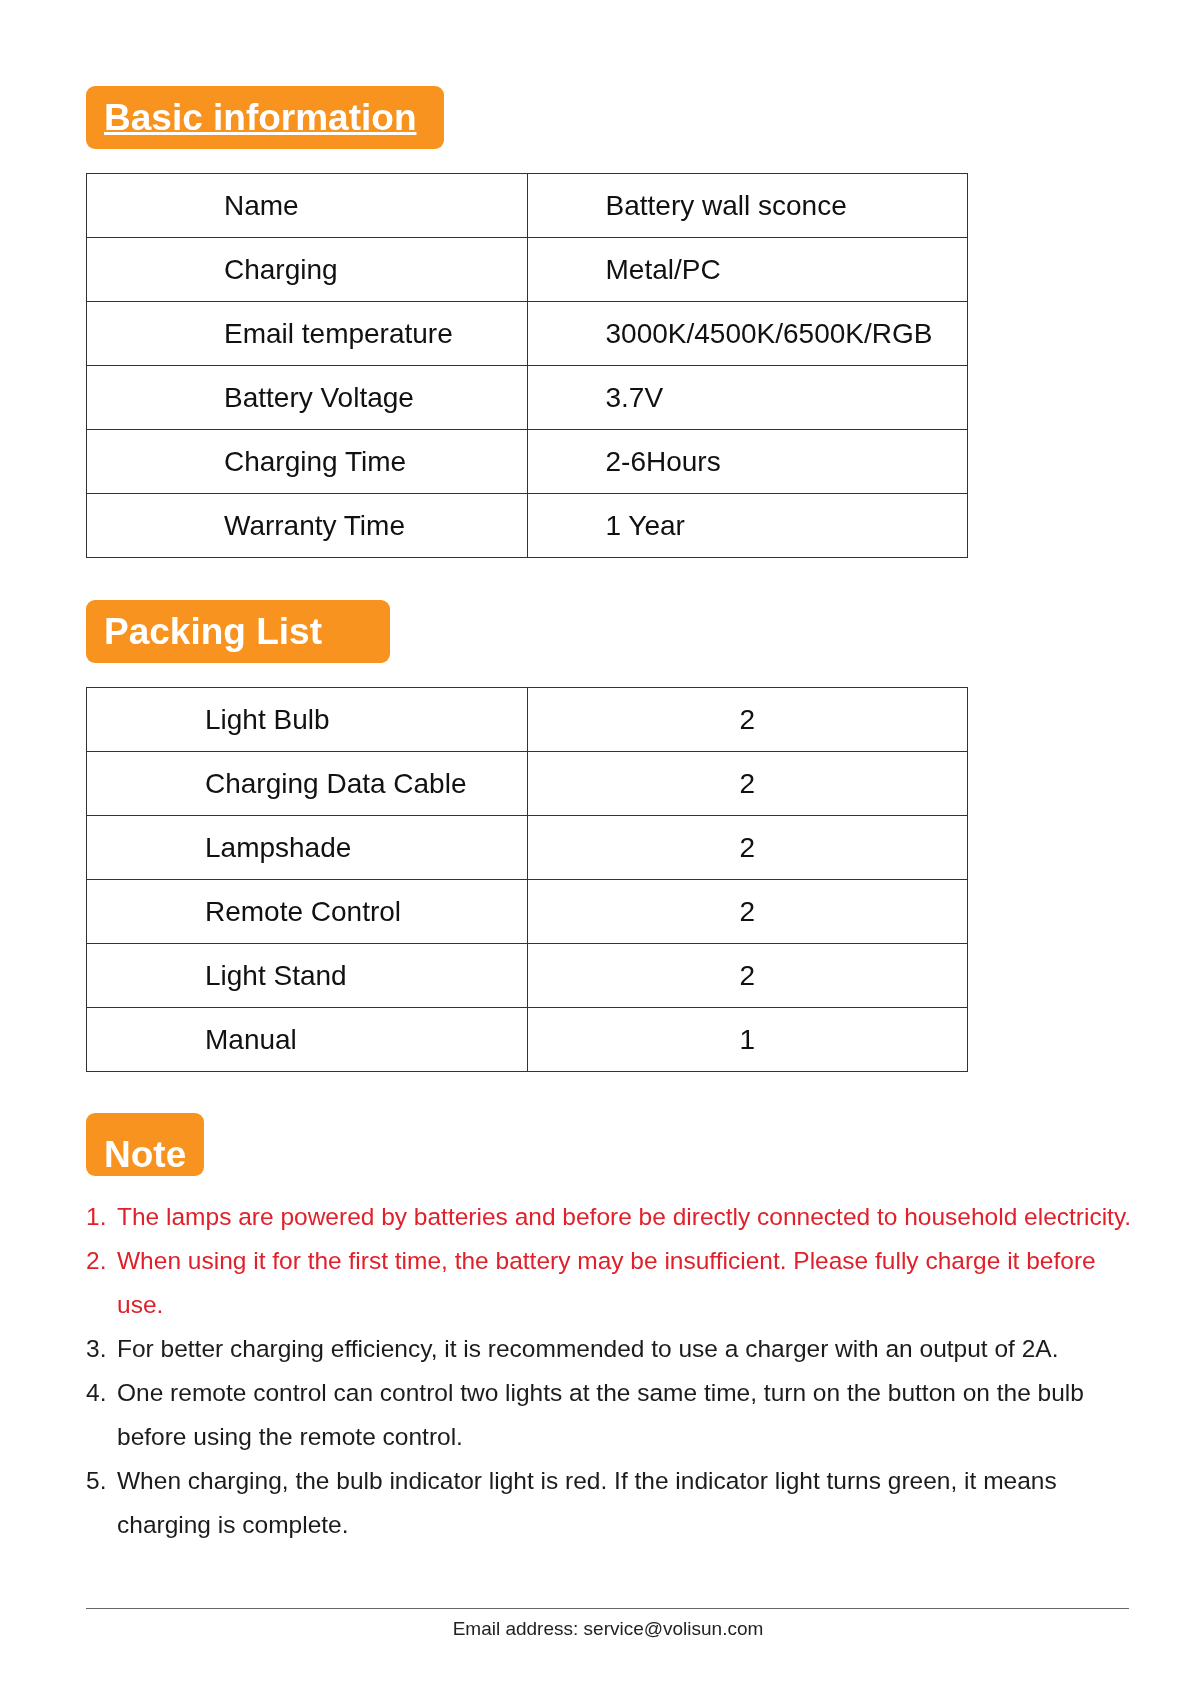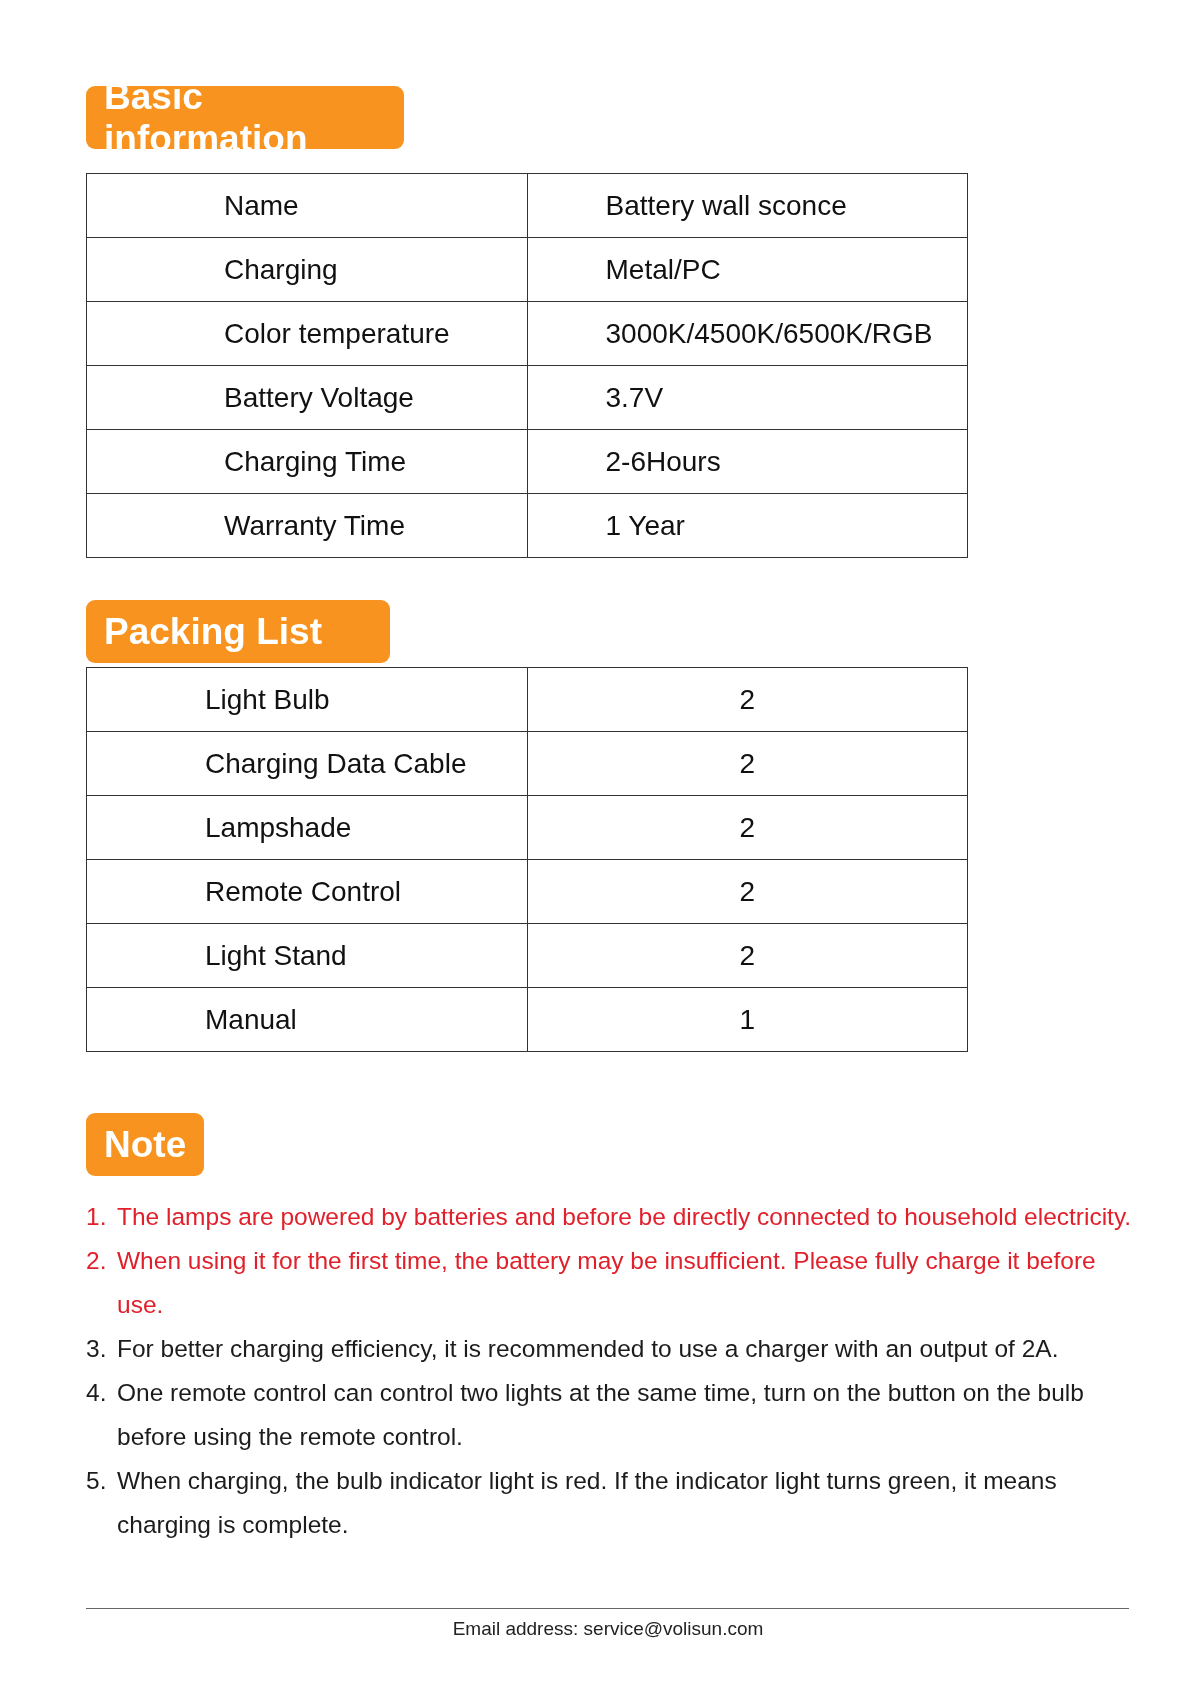--- a/index.html
+++ b/index.html
@@ -1,28 +1,28 @@
 <!DOCTYPE html>
 <html><head>
 <meta charset="utf-8">
 <style>
   html, body { margin:0; padding:0; background:#ffffff; }
   body { width:1193px; height:1701px; position:relative; overflow:hidden;
          font-family:"Liberation Sans", sans-serif; color:#111; }
   .badge { position:absolute; left:86px; background:#F7931E; color:#fff;
            font-weight:bold; border-radius:9px; box-sizing:border-box;
            display:flex; align-items:center; padding:0 18px; font-size:37px; height:63px; }
-  #badge-basic { top:86px; width:318px; }
+  #badge-basic { top:86px; width:358px;text-decoration:underline; }
   #badge-packing { top:600px; width:304px; }
-  #badge-note { top:1113px; width:118px; }
+  #badge-note { top:1113px; width:118px;align-items:flex-end; }
   table.spec { position:absolute; left:86px; width:882px; border-collapse:collapse;
                table-layout:fixed; }
   table.spec td { border:1.5px solid #333; height:63px; font-size:28px; padding:0; }
   #table-basic { top:173px; }
-  #table-packing { top:667px; }
+  #table-packing { top:687px; }
   #table-basic td.k { padding-left:137px; }
   #table-basic td.v { padding-left:78px; }
   #table-packing td.k { padding-left:118px; }
   #table-packing td.v { text-align:center; }
   .notes { position:absolute; left:86px; top:1195px; width:1060px; margin:0; padding:0;
            list-style:none; font-size:24.5px; line-height:44px; }
   .notes li { position:relative; padding-left:31px; }
   .notes li .num { position:absolute; left:0; top:0; }
   .notes li.red { color:#E0202A; }
   .notes li.dark { color:#1c1c1c; }
@@ -42,21 +42,21 @@
   <tbody>
     <tr>
       <td class="k">Name</td>
       <td class="v">Battery wall sconce</td>
     </tr>
     <tr>
       <td class="k">Charging</td>
       <td class="v">Metal/PC</td>
     </tr>
     <tr>
-      <td class="k">Color temperature</td>
+      <td class="k">Email temperature</td>
       <td class="v">3000K/4500K/6500K/RGB</td>
     </tr>
     <tr>
       <td class="k">Battery Voltage</td>
       <td class="v">3.7V</td>
     </tr>
     <tr>
       <td class="k">Charging Time</td>
       <td class="v">2-6Hours</td>
     </tr>

